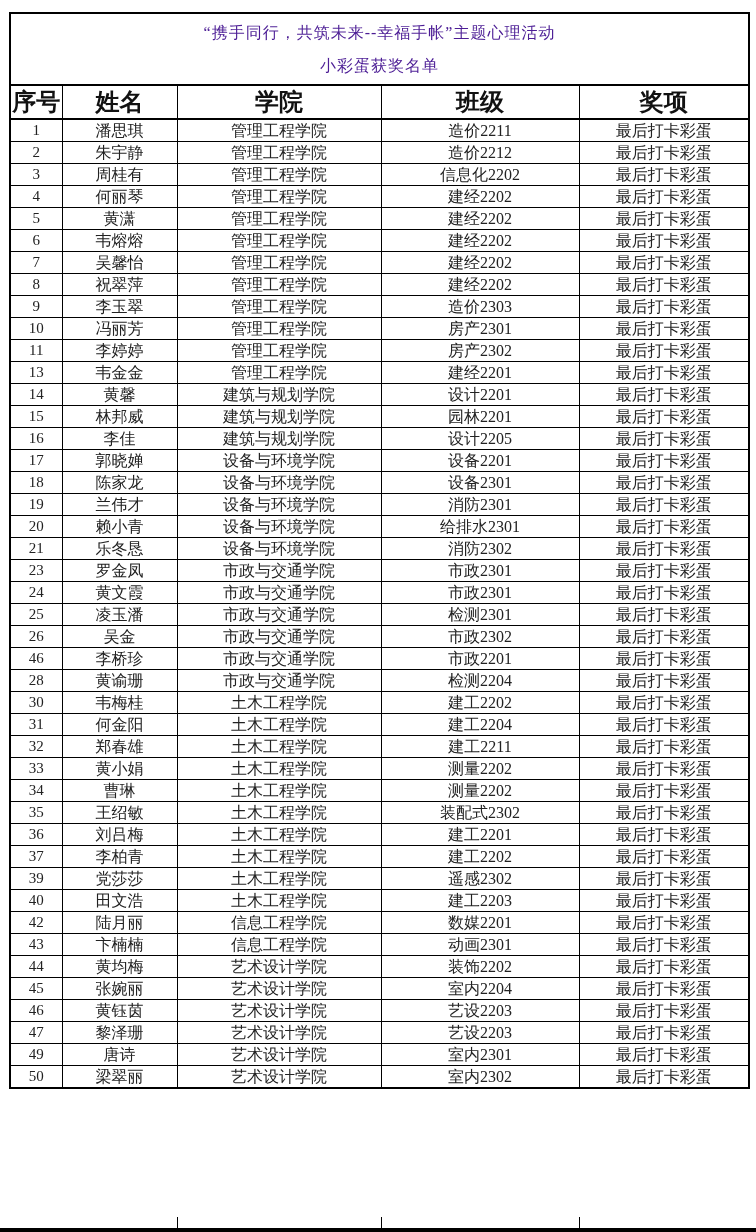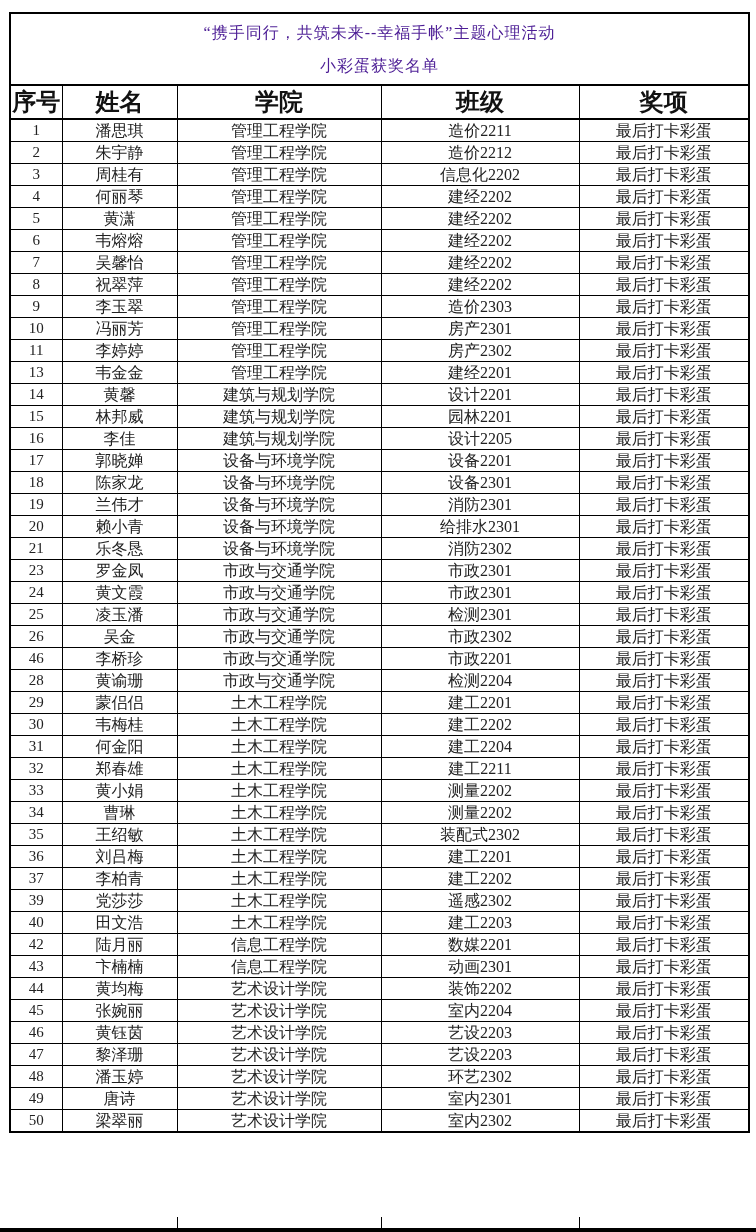--- a/index.html
+++ b/index.html
@@ -247,27 +247,20 @@
         <td class="cell-award">最后打卡彩蛋</td>
       </tr>
       <tr>
         <td class="cell-no">28</td>
         <td class="cell-name">黄谕珊</td>
         <td class="cell-college">市政与交通学院</td>
         <td class="cell-class">检测2204</td>
         <td class="cell-award">最后打卡彩蛋</td>
       </tr>
       <tr>
-        <td class="cell-no">29</td>
-        <td class="cell-name">蒙侣侣</td>
-        <td class="cell-college">土木工程学院</td>
-        <td class="cell-class">建工2201</td>
-        <td class="cell-award">最后打卡彩蛋</td>
-      </tr>
-      <tr>
         <td class="cell-no">30</td>
         <td class="cell-name">韦梅桂</td>
         <td class="cell-college">土木工程学院</td>
         <td class="cell-class">建工2202</td>
         <td class="cell-award">最后打卡彩蛋</td>
       </tr>
       <tr>
         <td class="cell-no">31</td>
         <td class="cell-name">何金阳</td>
         <td class="cell-college">土木工程学院</td>
@@ -363,27 +356,20 @@
         <td class="cell-name">黄钰茵</td>
         <td class="cell-college">艺术设计学院</td>
         <td class="cell-class">艺设2203</td>
         <td class="cell-award">最后打卡彩蛋</td>
       </tr>
       <tr>
         <td class="cell-no">47</td>
         <td class="cell-name">黎泽珊</td>
         <td class="cell-college">艺术设计学院</td>
         <td class="cell-class">艺设2203</td>
-        <td class="cell-award">最后打卡彩蛋</td>
-      </tr>
-      <tr>
-        <td class="cell-no">48</td>
-        <td class="cell-name">潘玉婷</td>
-        <td class="cell-college">艺术设计学院</td>
-        <td class="cell-class">环艺2302</td>
         <td class="cell-award">最后打卡彩蛋</td>
       </tr>
       <tr>
         <td class="cell-no">49</td>
         <td class="cell-name">唐诗</td>
         <td class="cell-college">艺术设计学院</td>
         <td class="cell-class">室内2301</td>
         <td class="cell-award">最后打卡彩蛋</td>
       </tr>
       <tr>

